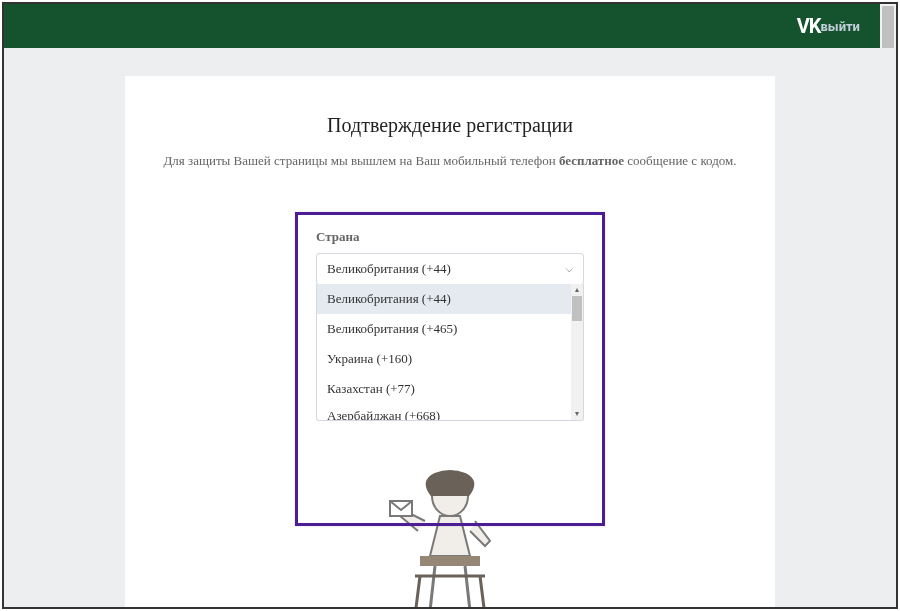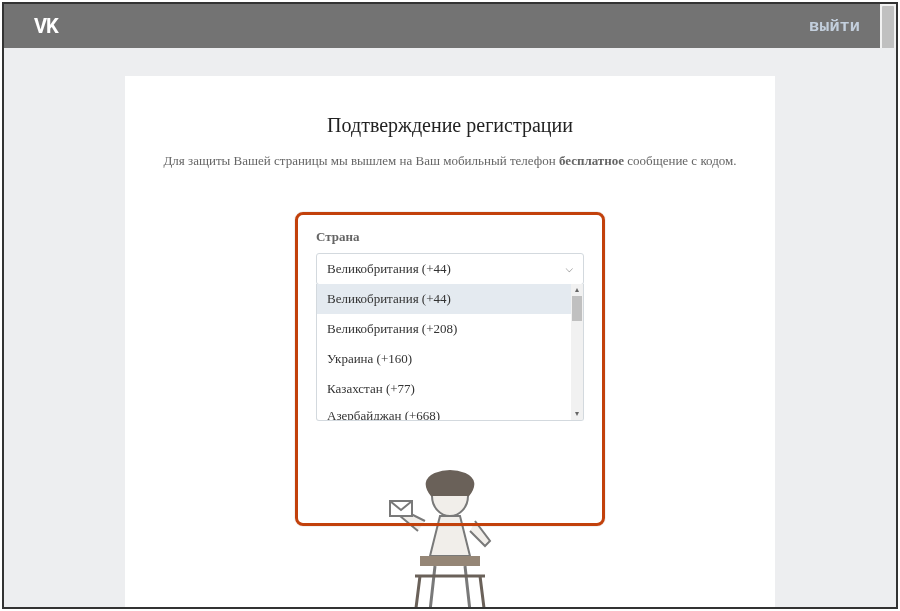--- a/index.html
+++ b/index.html
@@ -30,40 +30,39 @@
     .scrollbar-thumb-outer {
       position: absolute;
       right: 2px;
       top: 2px;
       width: 12px;
       height: 45px;
       background: #c0c0c0;
       border-radius: 1px;
     }
     .header {
-      background: #737373;
+      background: #14532d;
       height: 44px;
       display: flex;
       align-items: center;
-      justify-content: space-between;
+      justify-content: flex-end;
       padding: 0 18px 0 30px;
     }
     .logo {
       color: #fff;
       font-size: 20px;
       font-weight: 700;
       letter-spacing: -1px;
     }
     .exit-link {
       color: #c3cfdd;
-      font-size: 17px;
+      font-size: 13px;
       font-weight: 700;
       cursor: pointer;
       padding-right: 18px;
-      font-family: Liberation Mono, monospace;
     }
     .page-bg {
       background: #edeef0;
       height: calc(100% - 44px);
       padding: 28px 0 0 0;
       display: flex;
       justify-content: center;
       position: relative;
       font-family: Liberation Serif, serif;
     }
@@ -88,22 +87,22 @@
       margin-bottom: 24px;
     }
     .subtitle b { font-weight: 700; }
     .highlight-wrap {
       position: absolute;
       left: 50%;
       transform: translateX(-50%);
       top: 136px;
       width: 310px;
       height: 314px;
-      border: 3px solid #c2410c;
-      border-radius: 8px;
+      border: 3px solid #4c1d95;
+      border-radius: 0;
       box-shadow: 0 0 0 1px rgba(0,0,0,0.05);
       padding: 14px 18px;
       text-align: left;
       background: rgba(255,255,255,0);
       z-index: 10;
     }
     .field-label {
       font-size: 13px;
       color: #656565;
       font-weight: 700;
@@ -235,21 +234,21 @@
 
       <div class="highlight-wrap">
         <label class="field-label">Страна</label>
         <div class="select-box">
           <span>Великобритания (+44)</span>
           <span class="chevron">⌵</span>
         </div>
         <div class="dropdown">
           <ul id="dropdown-list">
               <li class="selected">Великобритания (+44)</li>
-              <li>Великобритания (+208)</li>
+              <li>Великобритания (+465)</li>
               <li>Украина (+160)</li>
               <li>Казахстан (+77)</li>
               <li class="partial">Азербайджан (+668)</li>
             </ul>
           <div class="dropdown-scroll">
             <div class="dropdown-scroll-arrow up">▴</div>
             <div class="dropdown-scroll-thumb"></div>
             <div class="dropdown-scroll-arrow down">▾</div>
           </div>
         </div>

